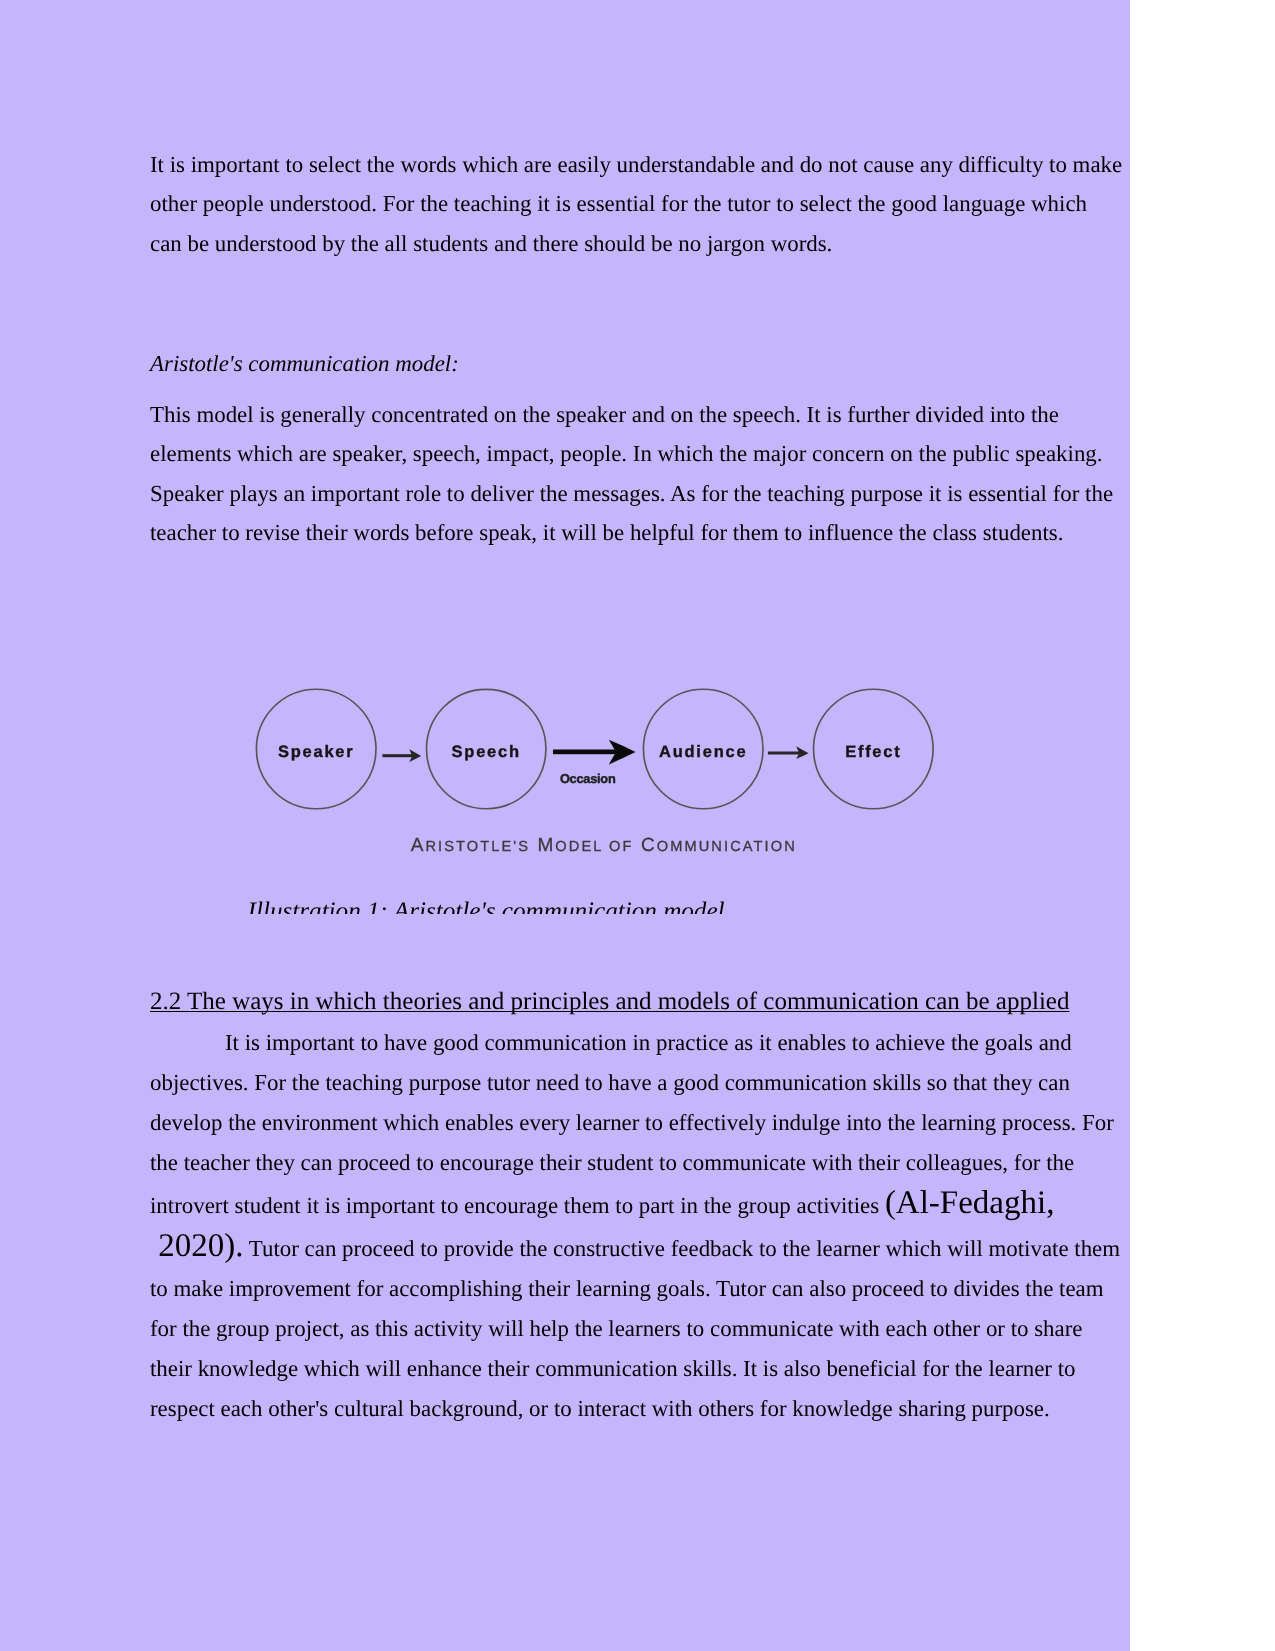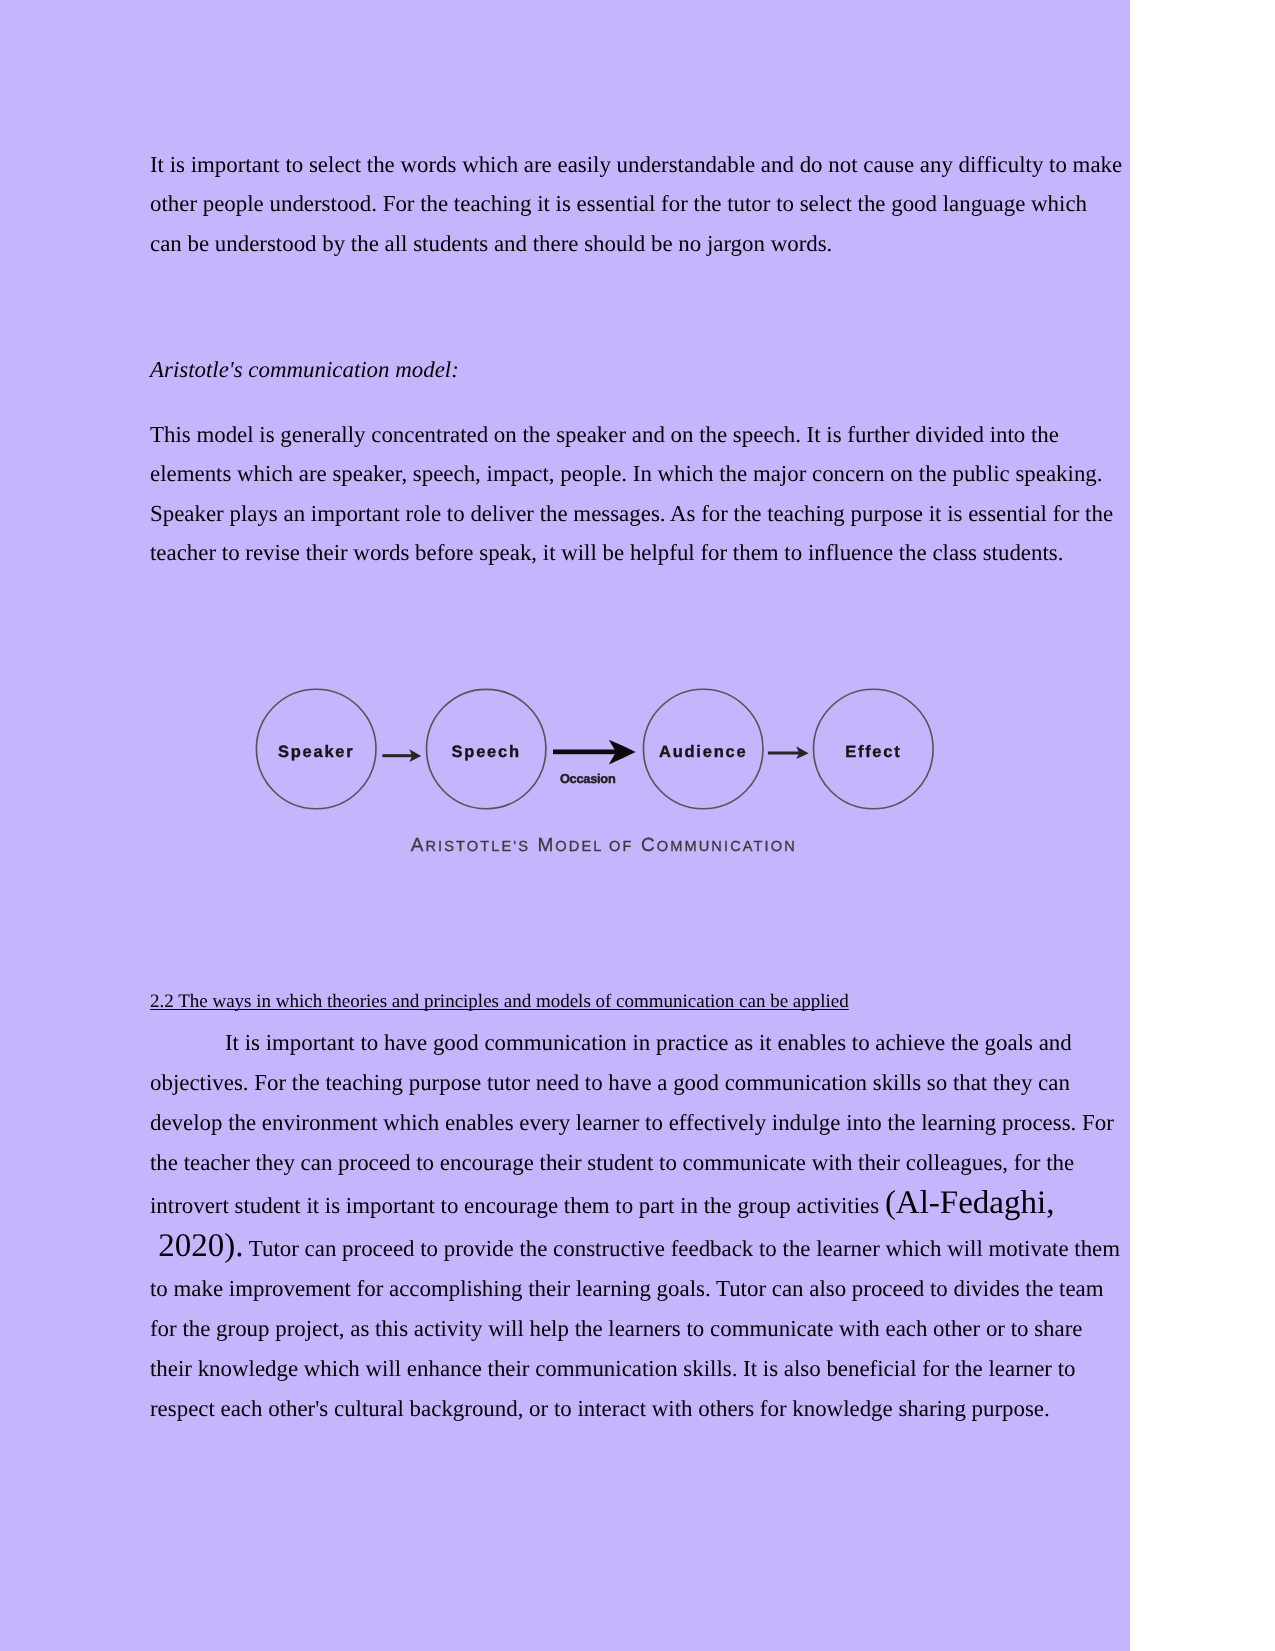--- a/index.html
+++ b/index.html
@@ -1,24 +1,24 @@
 <!DOCTYPE html>
 <html><head>
 <meta charset="utf-8">
 <title>Aristotle's communication model</title>
 <style>
   html,body{margin:0;padding:0;background:#ffffff;}
   body{width:1275px;height:1651px;font-family:"Liberation Serif",serif;color:#000000;-webkit-font-smoothing:antialiased;text-rendering:geometricPrecision;}
   .page{position:relative;width:1130px;height:1651px;overflow:hidden;background:#c4b5fd;}
   .col{position:absolute;left:150px;width:973px;}
   p{margin:0;font-size:22.9px;line-height:39.3px;}
-  .h2{position:absolute;left:150px;font-size:19px;line-height:39.3px;white-space:nowrap;}
+  .h2{position:absolute;left:150px;font-size:25px;line-height:39.3px;white-space:nowrap;}
   .h2 u{text-decoration:underline;text-underline-offset:1.5px;text-decoration-thickness:1.4px;text-decoration-skip-ink:none;}
   .bold{font-weight:bold;}
-  .ital{font-style:italic;margin-top:6px;}
+  .ital{font-style:italic;}
   .cite{font-size:33px;}
   .figbox{position:absolute;}
   .capclip{position:absolute;overflow:hidden;}
   .caption{font-style:italic;font-size:25.15px;line-height:39.3px;white-space:nowrap;margin:0;}
   .nodelbl{font-family:"Liberation Sans",sans-serif;font-weight:bold;font-size:16.5px;
            letter-spacing:1.75px;fill:#141414;stroke:#141414;stroke-width:0.35px;paint-order:stroke;}
   .edgelbl{font-family:"Liberation Sans",sans-serif;font-weight:bold;font-size:12.8px;
            letter-spacing:-0.25px;fill:#1f1f1f;stroke:#1f1f1f;stroke-width:0.45px;paint-order:stroke;}
   .figtitle{font-family:"Liberation Sans",sans-serif;font-size:19px;letter-spacing:2.08px;fill:#3a3a3a;stroke:#3a3a3a;stroke-width:0.3px;paint-order:stroke;}
   .figtitle .sc{font-size:14.63px;}
@@ -30,21 +30,21 @@
 
   <div class="col" style="top:145px">
     <p>It is important to select the words which are easily understandable and do not cause any difficulty to make other people understood. For the teaching it is essential for the tutor to select the good language which can be understood by the all students and there should be no jargon words.</p>
   </div>
 
 
   <div class="col" style="top:344px">
     <p class="ital">Aristotle's communication model:</p>
   </div>
 
-  <div class="col" style="top:415px">
+  <div class="col" style="top:395px">
     <p>This model is generally concentrated on the speaker and on the speech. It is further divided into the elements which are speaker, speech, impact, people. In which the major concern on the public speaking. Speaker plays an important role to deliver the messages. As for the teaching purpose it is essential for the teacher to revise their words before speak, it will be helpful for them to influence the class students.</p>
   </div>
 
   <div class="figbox" style="left:222px;top:600px;width:770px;height:280px">
     <svg width="770" height="280" viewBox="0 0 770 280" style="filter:blur(0.30px)">
       <g fill="none" stroke="#555555" stroke-width="1.65">
         <circle cx="94.2" cy="149" r="59.8"></circle>
         <circle cx="264.2" cy="149" r="59.7"></circle>
         <circle cx="481.2" cy="149" r="59.8"></circle>
         <circle cx="651.3" cy="149" r="59.8"></circle>
@@ -66,20 +66,23 @@
       </g>
       <text x="94.2" y="157.4" text-anchor="middle" class="nodelbl">Speaker</text>
       <text x="264.2" y="157.4" text-anchor="middle" class="nodelbl">Speech</text>
       <text x="481.2" y="157.4" text-anchor="middle" class="nodelbl">Audience</text>
       <text x="651.3" y="157.4" text-anchor="middle" class="nodelbl">Effect</text>
       <text x="365.7" y="183.3" text-anchor="middle" class="edgelbl">Occasion</text>
       <text x="188.7" y="251.1" class="figtitle"><tspan>A</tspan><tspan class="sc">RISTOTLE'S</tspan><tspan xml:space="preserve"> M</tspan><tspan class="sc">ODEL OF</tspan><tspan xml:space="preserve"> C</tspan><tspan class="sc">OMMUNICATION</tspan></text>
     </svg>
   </div>
 
+  <div class="capclip" style="left:247.6px;top:892px;width:500px;height:22px">
+    <p class="caption">Illustration 1: Aristotle's communication model</p>
+  </div>
 
   <div class="h2" style="top:982px">
     <u>2.2 The ways in which theories and principles and models of communication can be applied</u>
   </div>
 
   <div class="col" style="top:1023px">
     <p style="text-indent:75px;line-height:40px"><span>It is important to have good communication in practice as it enables to achieve the goals and objectives. For the teaching purpose tutor need to have a good communication skills so that they can develop the environment which enables every learner to effectively indulge into the learning process. For the teacher they can proceed to encourage their student to communicate with their colleagues, for the introvert student it is important to encourage them to part in the group activities </span><span class="cite">(Al-Fedaghi, &nbsp;2020).</span><span> Tutor can proceed to provide the constructive feedback to the learner which will motivate them to make improvement for accomplishing their learning goals. Tutor can also proceed to divides the team for the group project, as this activity will help the learners to communicate with each other or to share their knowledge which will enhance their communication skills. It is also beneficial for the learner to respect each other's cultural background, or to interact with others for knowledge sharing purpose.</span></p>
   </div>
 
 </div>

